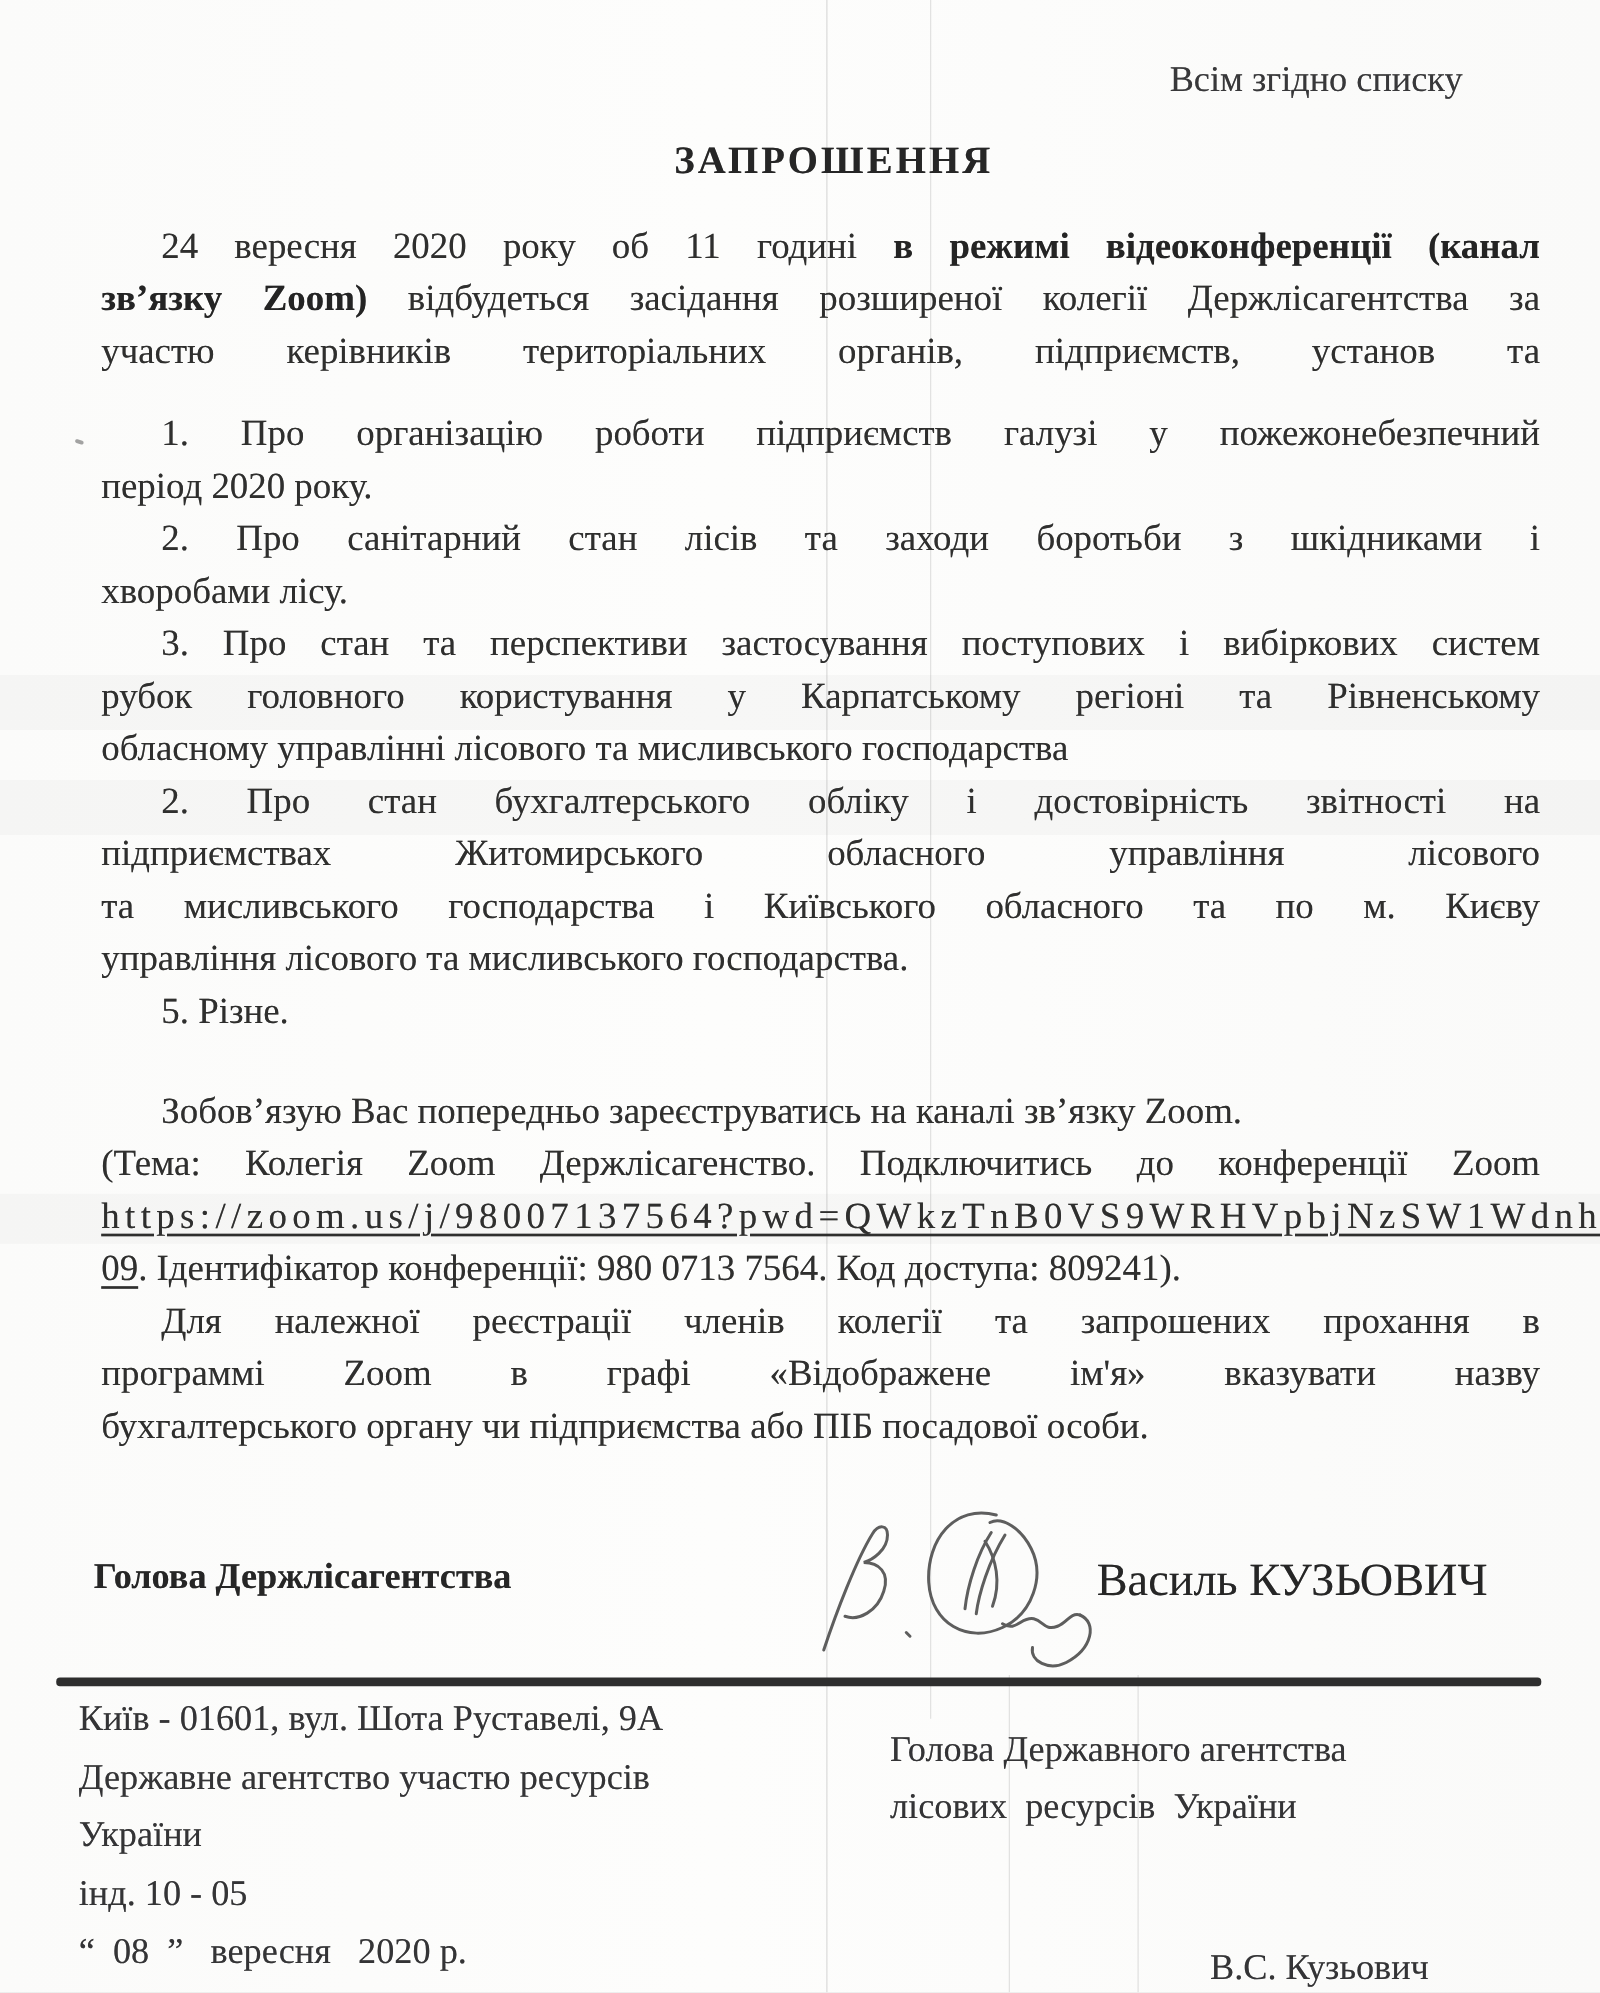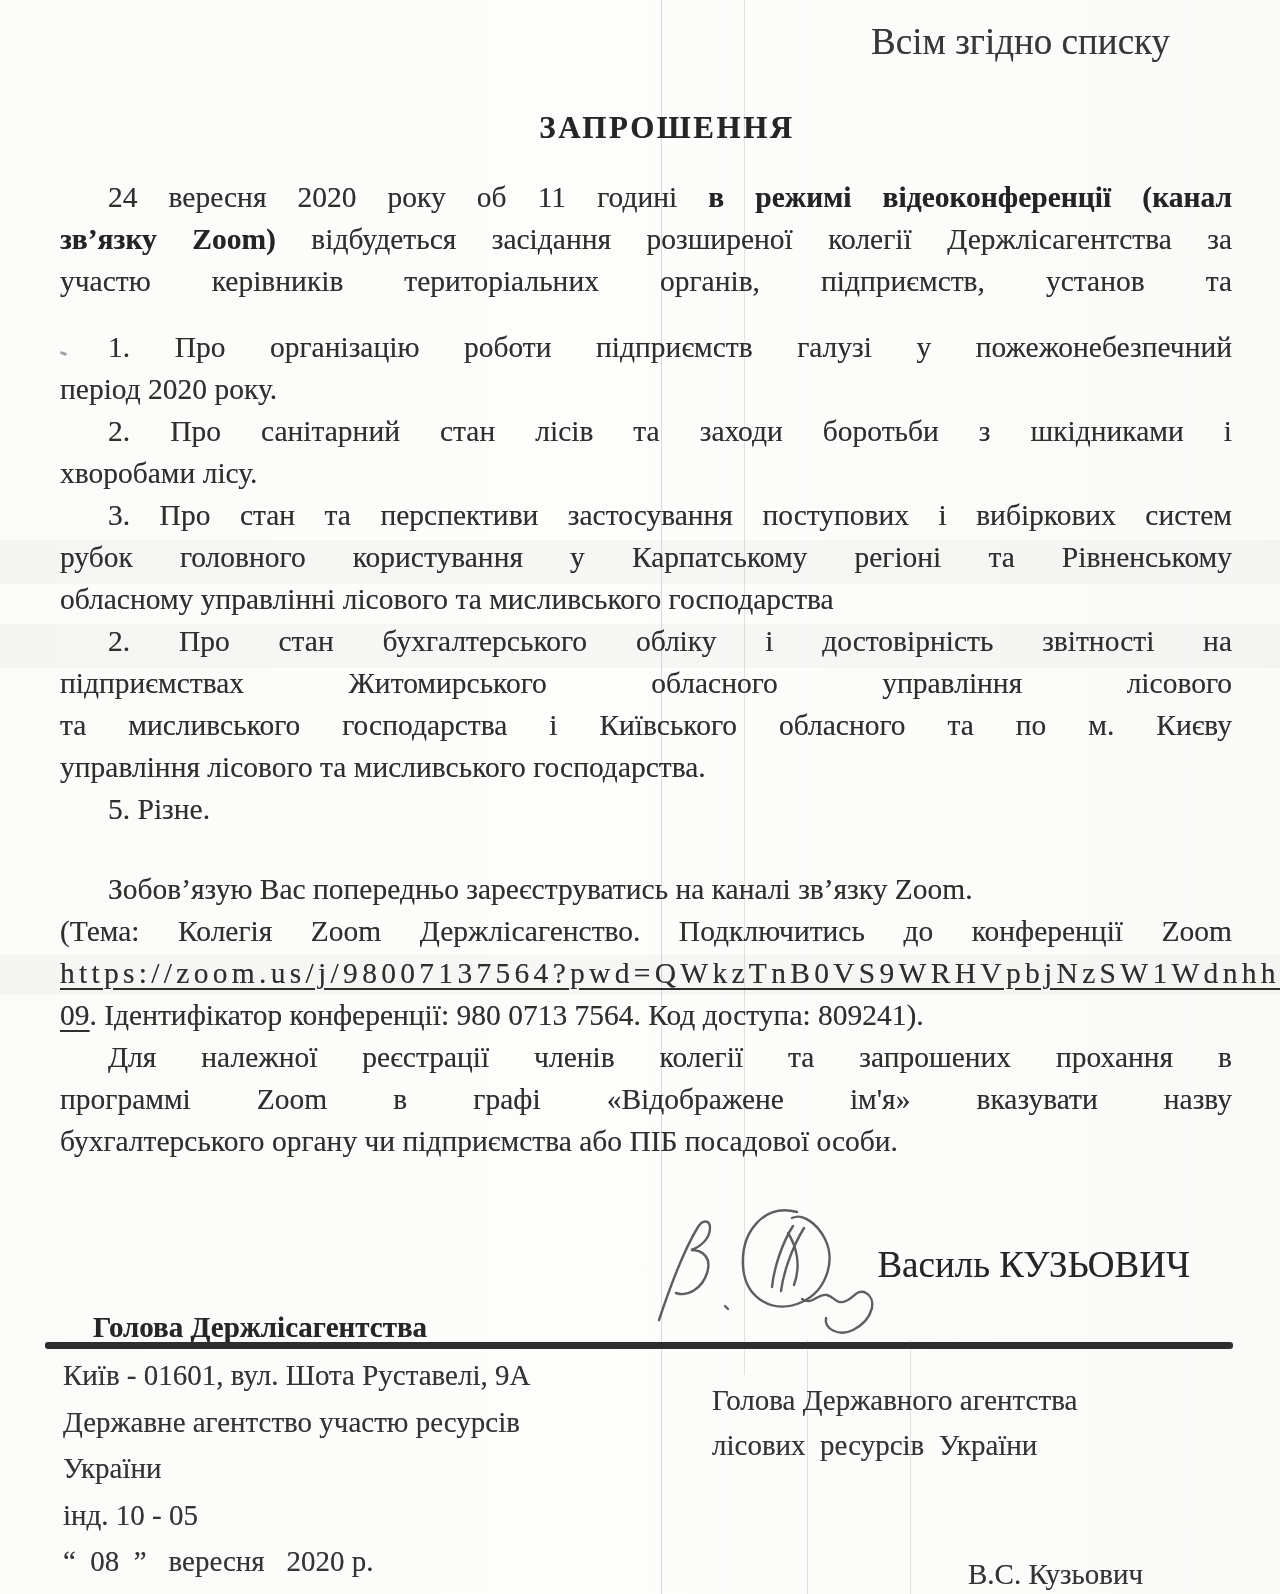--- a/index.html
+++ b/index.html
@@ -9,35 +9,35 @@
     background:linear-gradient(90deg,#fbfbfa 0%,#fdfdfc 45%,#fafaf9 100%);
     font-family:"Liberation Serif","DejaVu Serif",serif;
     color:#2f2f2e;
     text-shadow:0 0 0.5px rgba(60,60,60,.55);
   }
   
   .vline{position:absolute;width:1px;background:rgba(150,150,150,.32);}
   .band{position:absolute;left:0;width:100%;background:rgba(120,120,120,.045);}
   .dot-artifact{position:absolute;left:60px;top:352px;width:7px;height:3px;background:rgba(90,90,90,.55);border-radius:2px;transform:rotate(18deg);}
 
-  .dist-note{position:absolute;top:20px;right:110px;font-size:37px;color:#38383a;}
+  .dist-note{position:absolute;top:48px;right:110px;font-size:29px;color:#38383a;}
   .doc-title{position:absolute;top:110px;left:0;width:100%;text-align:center;transform:translateX(27px);
     font-weight:bold;font-size:31px;letter-spacing:2.5px;color:#262626;}
 
   .main{position:absolute;left:60px;top:176px;width:1172px;}
-  .ln{font-size:29.5px;line-height:42px;}
+  .ln{font-size:29.5px;line-height:42px;margin-left:21px;}
   .ind{text-indent:48px;}
   .jf{text-align:justify;text-align-last:justify;}
   .b{font-weight:bold;color:#242424;}
   .gap-agenda{margin-top:24px;}
   .gap-zoom{margin-top:38px;}
   .u{text-decoration:underline;text-decoration-thickness:2px;text-underline-offset:5px;}
   .url-line{letter-spacing:4.3px;white-space:nowrap;}
 
-  .sig-position{position:absolute;left:75px;top:1311px;font-size:29px;font-weight:bold;color:#262626;margin-left:18px;}
+  .sig-position{position:absolute;left:75px;top:1245px;font-size:29px;font-weight:bold;color:#262626;}
   .sig-name{position:absolute;right:90px;top:1243px;font-size:37px;font-weight:normal;color:#262626;}
   .sig-image{position:absolute;left:645px;top:1198px;width:235px;height:145px;}
 
   .sep{position:absolute;left:45px;top:1342px;width:1188px;height:7px;background:#2e2e2e;border-radius:3px;}
 
   .footer-left{position:absolute;left:63px;top:1352px;width:640px;font-size:29px;line-height:46.5px;color:#343436;}
   .footer-left div{white-space:pre-wrap;}
   .footer-right{position:absolute;left:712px;top:1378px;width:480px;font-size:29px;line-height:45px;color:#343436;}
   .footer-right div{white-space:pre-wrap;}
   .footer-name{position:absolute;left:968px;top:1558px;font-size:29px;color:#343436;}

